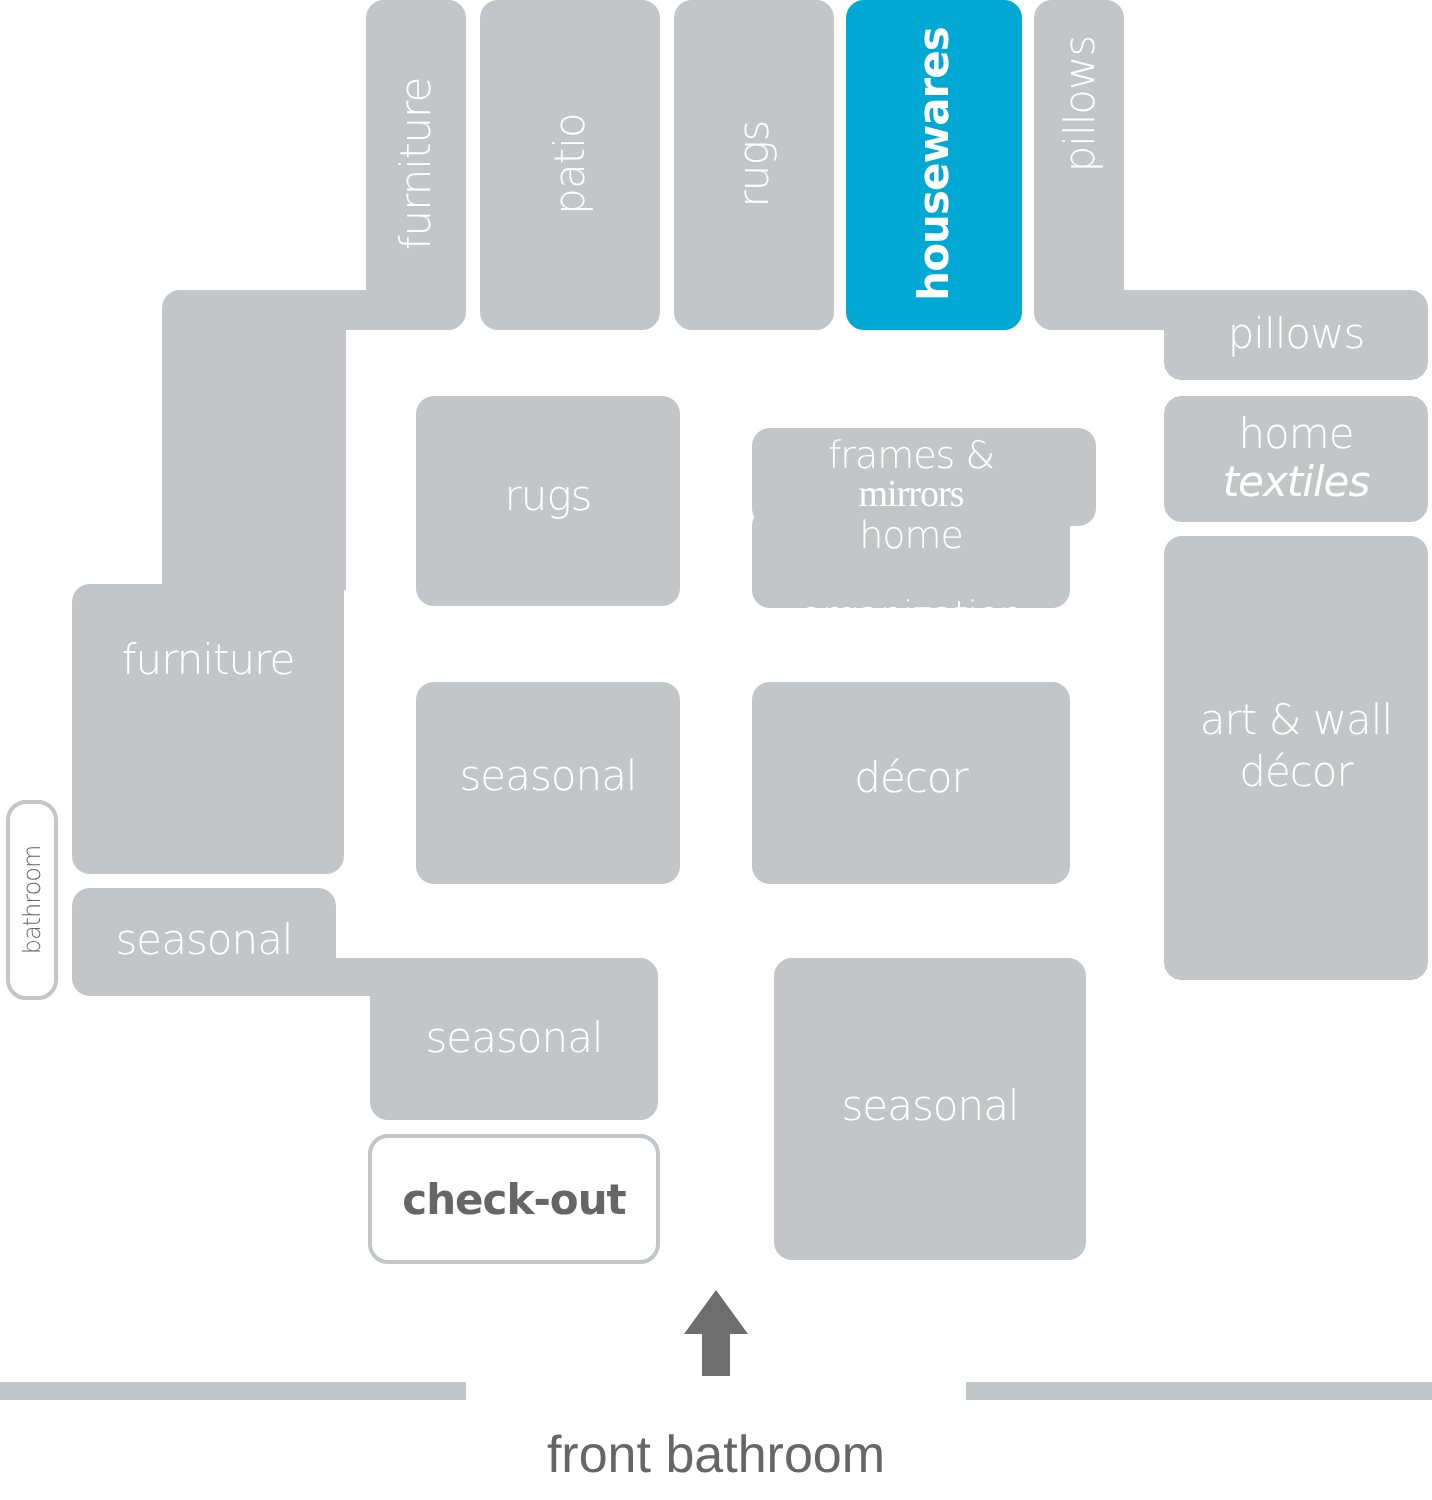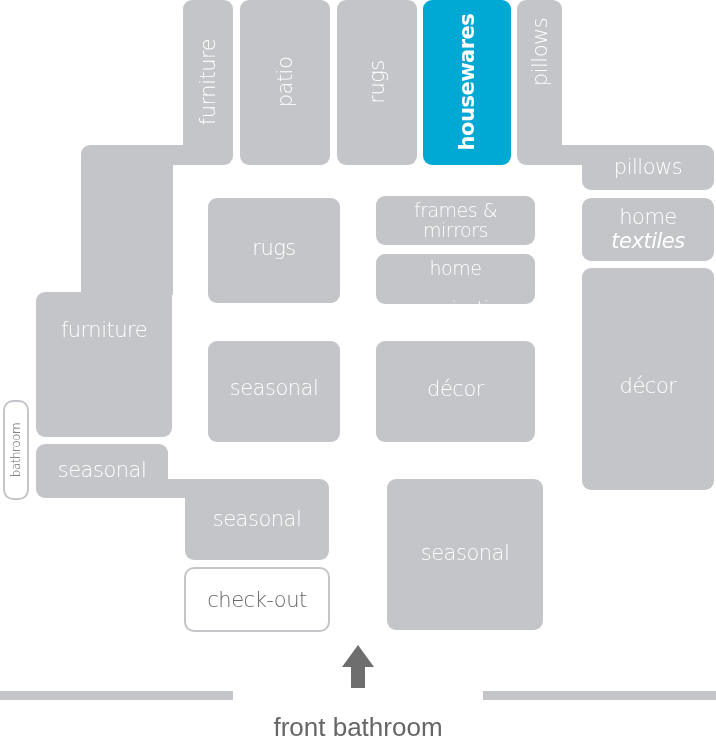--- a/index.html
+++ b/index.html
@@ -59,54 +59,55 @@
     <div class="lbl" style="left:0;top:10px;width:132px;height:24px;">pillows</div>
   </div>
 
   <div class="blk" style="left:208px;top:198px;width:132px;height:105px;">
     <div class="lbl" style="left:0;top:38px;width:132px;height:24px;">rugs</div>
   </div>
   <div class="blk" style="left:208px;top:341px;width:132px;height:101px;">
     <div class="lbl" style="left:0;top:35px;width:132px;height:24px;">seasonal</div>
   </div>
 
-  <div class="blk" style="left:376px;top:196px;width:159px;height:49px;">
+  <div class="blk" style="left:376px;top:214px;width:159px;height:49px;padding-left:13px;">
     <div class="lbl sm" style="left:0;top:4px;width:159px;height:20px;">frames &amp;</div>
-    <div class="lbl sm" style="left:0;top:24px;width:159px;height:20px;">mirrors</div>
+    <div class="lbl sm" style="left:0;top:24px;width:159px;height:20px;font-family:Liberation Serif, serif;">mirrors</div>
   </div>
   <div class="blk" style="left:376px;top:254px;width:159px;height:50px;">
     <div class="lbl sm" style="left:0;top:4px;width:159px;height:20px;">home</div>
     <div class="lbl sm" style="left:0;top:24px;width:159px;height:20px;margin-top:20px;">organization</div>
   </div>
   <div class="blk" style="left:376px;top:341px;width:159px;height:101px;">
     <div class="lbl" style="left:0;top:36px;width:159px;height:24px;">décor</div>
   </div>
 
   <div class="blk" style="left:582px;top:198px;width:132px;height:63px;">
     <div class="lbl" style="left:0;top:7px;width:132px;height:24px;">home</div>
     <div class="lbl" style="left:0;top:31px;width:132px;height:24px;font-style:italic;">textiles</div>
   </div>
   <div class="blk" style="left:582px;top:268px;width:132px;height:222px;">
+    <div class="lbl" style="left:0;top:80px;width:132px;height:24px;">art &amp; wall</div>
     <div class="lbl" style="left:0;top:106px;width:132px;height:24px;">décor</div>
   </div>
 
   <div class="outline" style="left:3px;top:400px;width:26px;height:100px;">
     <div class="lbl vert bath-lbl" style="left:-38px;top:40px;width:98px;height:16px;">bathroom</div>
   </div>
 
   <div class="blk" style="left:36px;top:444px;width:132px;height:54px;border-radius:9px 9px 0 9px;">
     <div class="lbl" style="left:0;top:14px;width:132px;height:24px;">seasonal</div>
   </div>
   <div class="blk sq" style="left:150px;top:479px;width:50px;height:19px;"></div>
   <div class="blk" style="left:185px;top:479px;width:144px;height:81px;border-radius:0 9px 9px 9px;">
     <div class="lbl" style="left:0;top:28px;width:144px;height:24px;">seasonal</div>
   </div>
 
   <div class="outline" style="left:184px;top:567px;width:146px;height:65px;">
-    <div class="lbl checkout-lbl" style="left:0;top:19px;width:142px;height:24px;">check-out</div>
+    <div class="lbl checkout-lbl" style="left:0;top:19px;width:142px;height:24px;font-weight:bold;">check-out</div>
   </div>
 
   <div class="blk" style="left:387px;top:479px;width:156px;height:151px;">
     <div class="lbl" style="left:0;top:62px;width:156px;height:24px;">seasonal</div>
   </div>
 
   <svg style="position:absolute;left:341px;top:645px;" width="34" height="44" viewBox="0 0 34 44">
     <polygon points="17,0 33,22 24,22 24,43 10,43 10,22 1,22" fill="#6e6e6e"></polygon>
   </svg>
 

